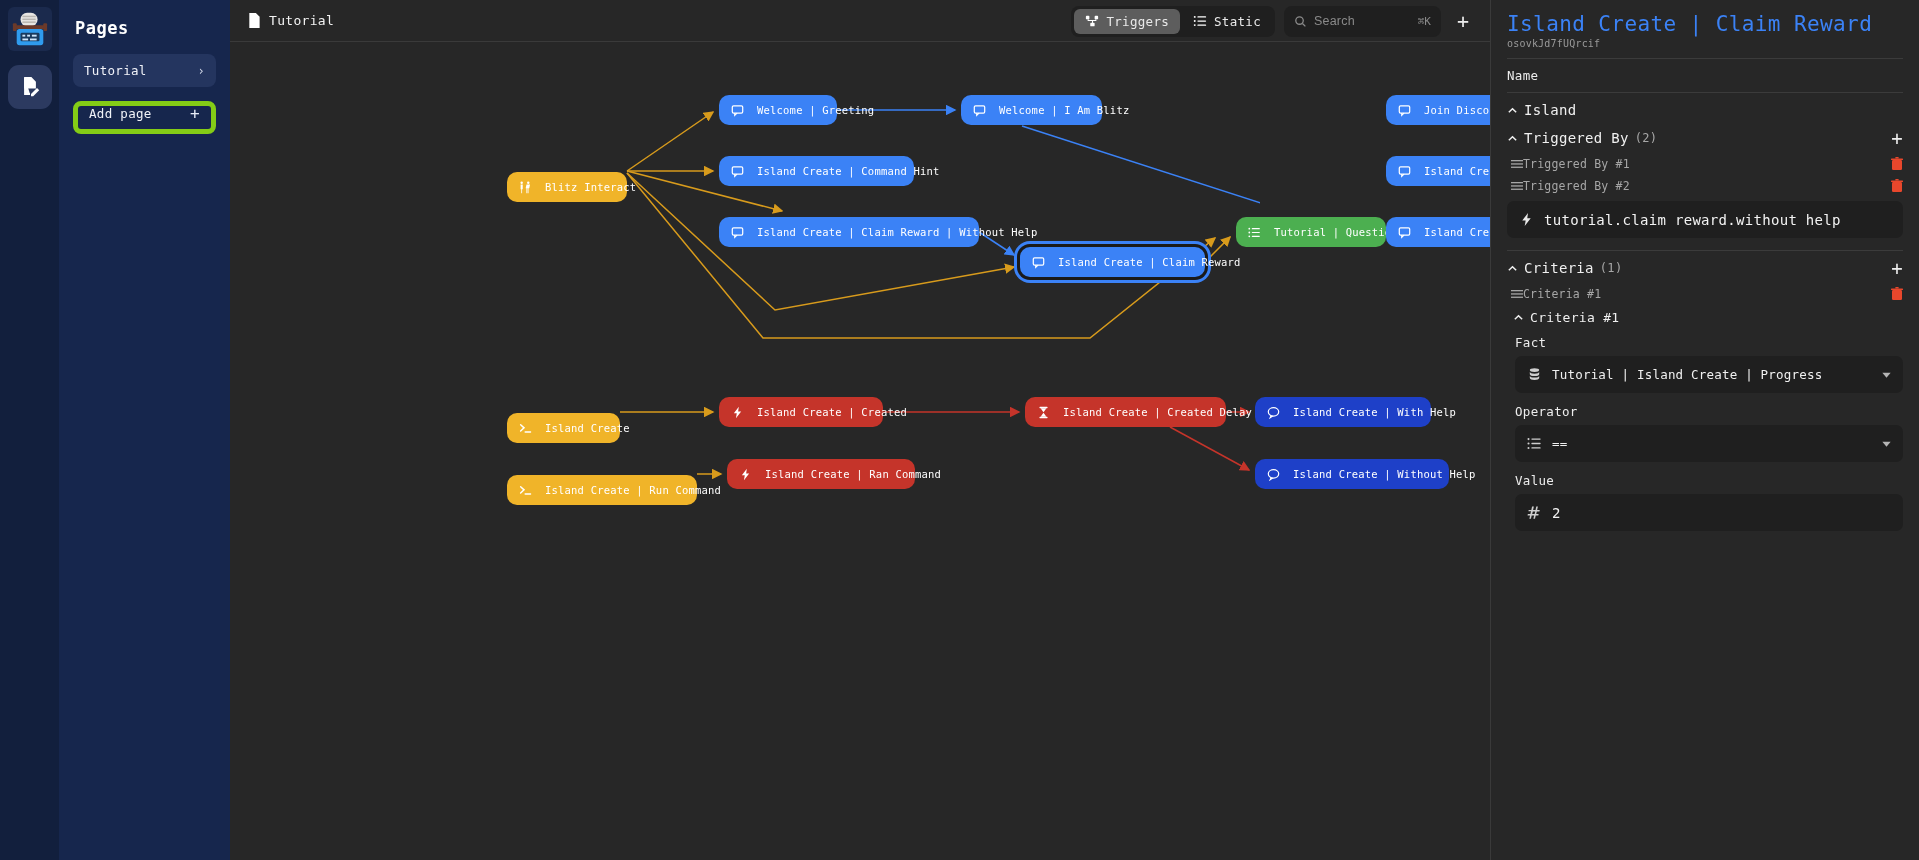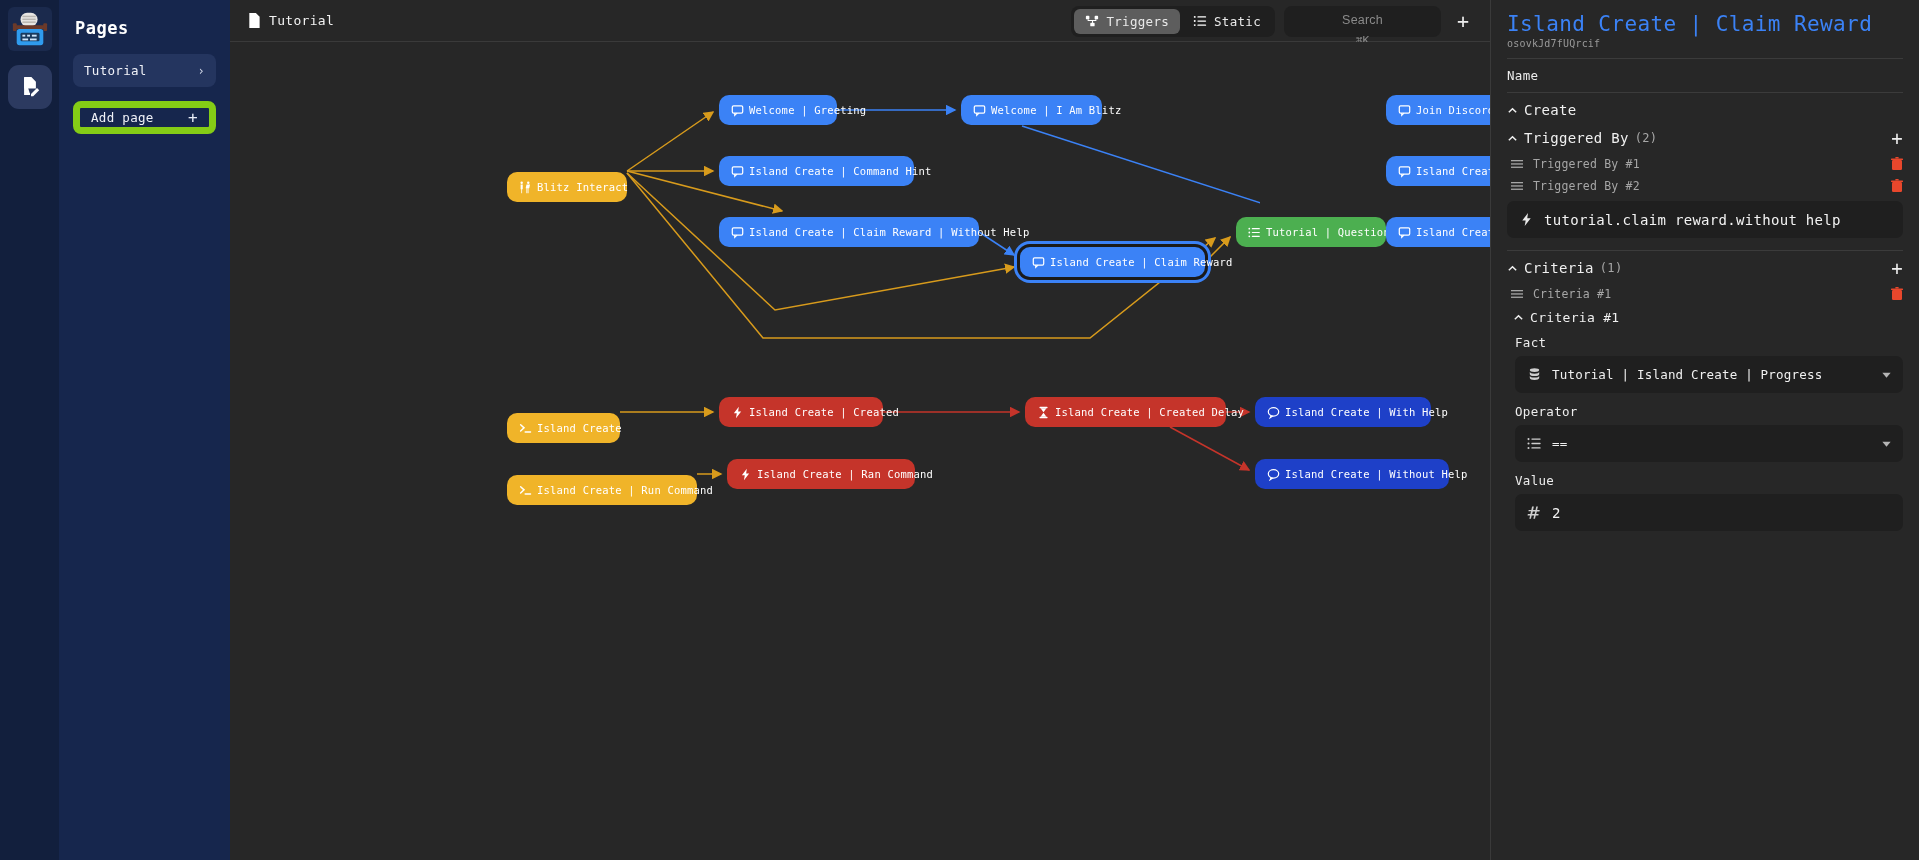--- a/index.html
+++ b/index.html
@@ -41,22 +41,22 @@
   }
   .page-item {
     height: 33px; border-radius: 8px; background: #24355f;
     display: flex; align-items: center; justify-content: space-between;
     padding: 0 11px; font-size: 12.5px; color: #f0f2f8; cursor: pointer;
     margin-bottom: 14px; letter-spacing: .3px;
   }
   .page-item .chev { font-size: 12px; color: #cfd6e6; }
   .add-page {
     height: 33px; border-radius: 8px; background: transparent;
-    border: 7px solid #84cc16;
-    display: flex; align-items: center; justify-content: space-between;
+    border: 5px solid #84cc16;
+    display: flex; justify-content: space-between;
     padding: 0 11px; font-size: 12.5px; color: #f0f2f8; cursor: pointer;
     letter-spacing: .3px;
   }
   .add-page .plus { font-size: 16px; line-height: 1; color: #e7ecf7; }
 
   
   .main { flex: 1 1 auto; height: 860px; position: relative; background: #272727; }
 
   .topbar {
     height: 42px; background: #272727; border-bottom: 1px solid #3a3a3a;
@@ -76,38 +76,38 @@
   .seg-btn {
     display: flex; align-items: center; gap: 7px;
     height: 25px; padding: 0 11px; border-radius: 6px;
     font-size: 12.5px; color: #e9e9e9; cursor: pointer; letter-spacing: .3px;
     background: transparent;
   }
   .seg-btn.active { background: #5d5d5d; }
   .seg-btn svg { width: 14px; height: 14px; }
   .searchbox {
     width: 157px; height: 31px; background: #1f1f1f; border-radius: 8px;
-    display: flex; align-items: center; padding: 0 10px; gap: 7px; cursor: text; flex-direction: column;
+    display: flex; align-items: center; padding: 0 10px; gap: 7px; cursor: text;
   }
   .searchbox .sph { flex: 1; font-size: 12.5px; color: #8a8a8a; letter-spacing: .2px;
     font-family: "Liberation Sans", sans-serif; }
   .searchbox .kbd { font-size: 11px; color: #8a8a8a; }
   .searchbox svg { width: 13px; height: 13px; }
   .plus-btn {
     width: 26px; height: 26px; display: flex; align-items: center; justify-content: center;
     color: #ededed; font-size: 20px; cursor: pointer; line-height: 1;
   }
 
   
   .canvas { position: absolute; left: 0; top: 42px; right: 0; bottom: 0; overflow: hidden; background: #272727; }
   .canvas svg.edges { position: absolute; left: 0; top: 0; width: 1030px; height: 818px; }
 
   .node {
     position: absolute; height: 30px; border-radius: 10px;
-    display: flex; align-items: center; gap: 4px; padding: 0 12px;
+    display: flex; align-items: center; gap: 12px; padding: 0 12px;
     font-size: 10.5px; color: #ffffff; white-space: nowrap;
     letter-spacing: .2px; cursor: pointer;
     font-family: "DejaVu Sans Mono", "Liberation Mono", monospace;
   }
   .node .nicon { display: flex; align-items: center; width: 14px; flex: 0 0 14px; }
   .node .nicon svg { width: 13px; height: 13px; display: block; }
   .node.msg     { background: #3b82f6; }
   .node.msg2    { background: #1e40c8; }
   .node.green   { background: #4caf50; }
   .node.yellow  { background: #f0b429; color: #ffffff; margin-top: 16px; }
@@ -145,21 +145,21 @@
   }
   .sect-head .cnt { color: #a8a8a8; font-size: 12px; }
   .sect-head .addp {
     position: absolute; right: 0; top: 50%; transform: translateY(-50%);
     font-size: 19px; color: #ededed; line-height: 1;
   }
   .caret { display: inline-block; width: 11px; }
   .caret svg { width: 11px; height: 11px; display: block; }
 
   .sub-row {
-    display: flex; align-items: center; gap: 10px; position: relative;
+    display: flex; align-items: center; gap: 0; position: relative;
     font-size: 11.5px; color: #a6a6a6; letter-spacing: .2px; cursor: pointer;
   }
   .sub-row .dragh svg { width: 12px; height: 12px; display: block; }
   .sub-row .trash { position: absolute; right: 0; top: 50%; transform: translateY(-50%); }
   .sub-row .trash svg { width: 12px; height: 14px; display: block; }
 
   .sel-box {
     height: 37px; background: #1f1f1f; border-radius: 7px;
     display: flex; align-items: center; gap: 9px; padding: 0 12px;
     font-size: 12.5px; color: #f0f0f0; letter-spacing: .2px; cursor: pointer;
@@ -476,21 +476,21 @@
 
     <div class="fld-label">Name</div>
     <div class="hr"></div>
 
     <div class="sect-head" style="margin-bottom:12px;">
       <span class="caret">
         <svg viewBox="0 0 12 12" fill="none" stroke="#f0f0f0" stroke-width="1.6">
             <path d="M2 8l4-4 4 4"></path>
           </svg>
       </span>
-      <span>Create</span>
+      <span>Island</span>
     </div>
 
     <div class="sect-head" style="margin-bottom:11px;">
       <span class="caret">
         <svg viewBox="0 0 12 12" fill="none" stroke="#f0f0f0" stroke-width="1.6">
             <path d="M2 8l4-4 4 4"></path>
           </svg>
       </span>
       <span>Triggered By</span>
       <span class="cnt">(2)</span>

